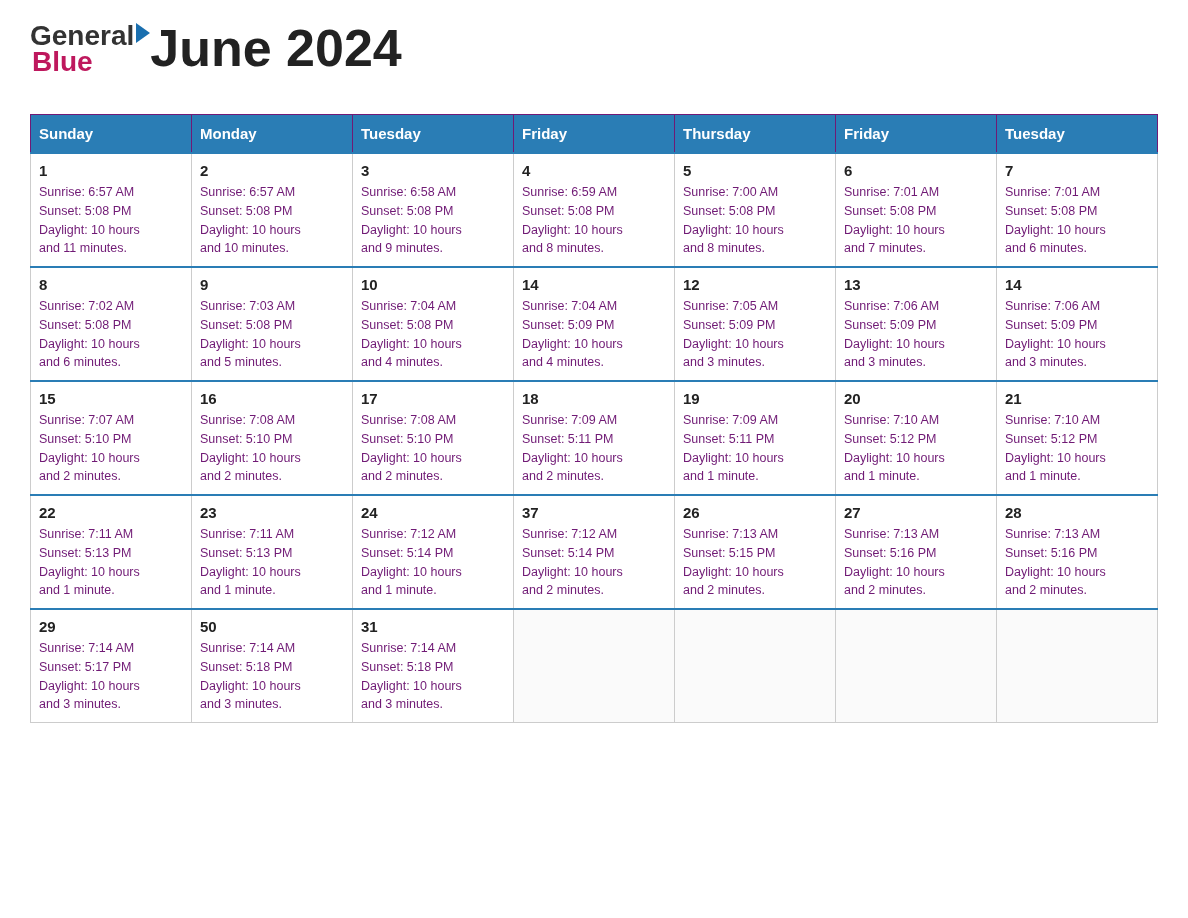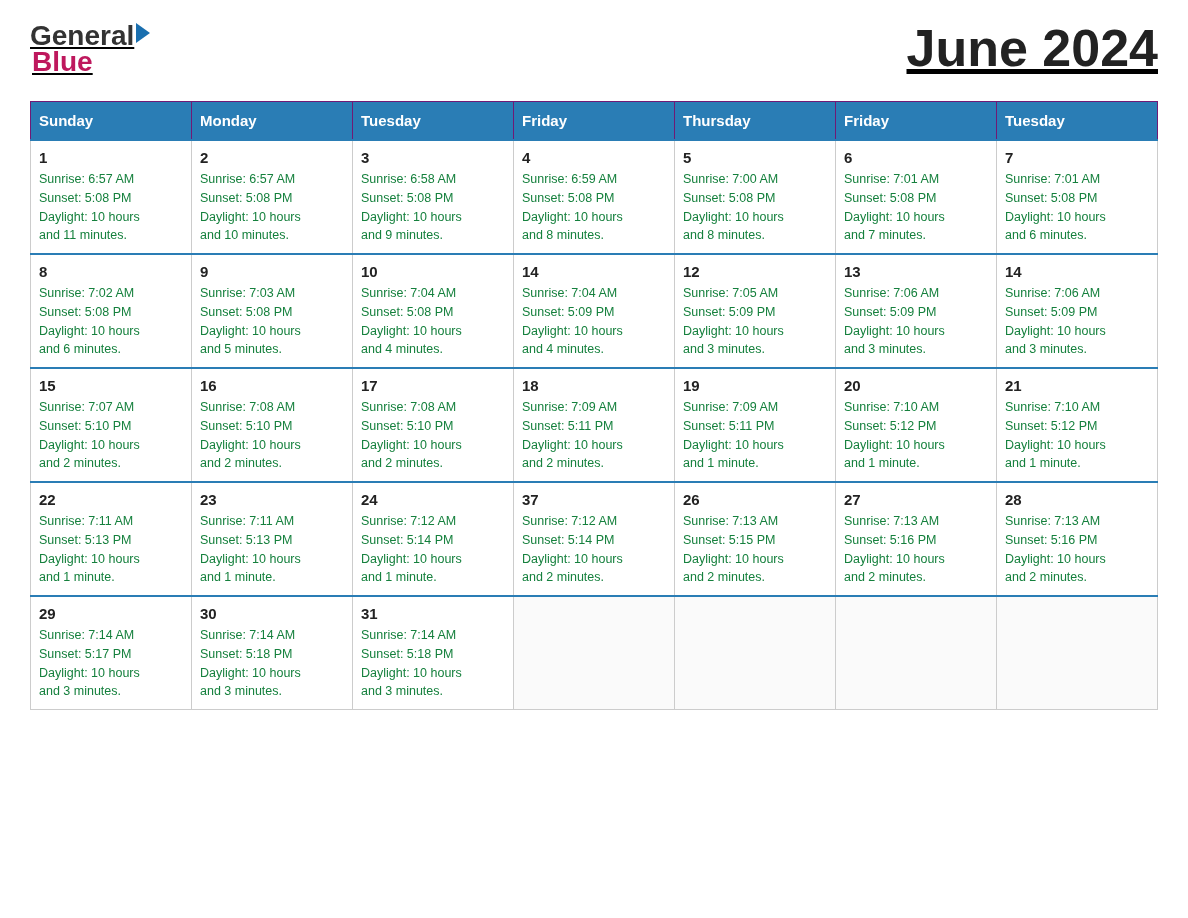--- a/index.html
+++ b/index.html
@@ -5,24 +5,22 @@
     * { box-sizing: border-box; margin: 0; padding: 0; }
     body {
       font-family: Arial, sans-serif;
       background: #fff;
       padding: 20px 30px;
       width: 1188px;
       min-height: 918px;
     }
     .header {
       display: flex;
-      justify-content: space-between;
       align-items: flex-start;
-      margin-bottom: 23px;
-      text-decoration: underline;
+      margin-bottom: 36px;
     }
     .logo {
       display: flex;
       flex-direction: column;
       align-items: flex-start;
     }
     .title-block {
       text-align: right;
     }
     .calendar-title {
@@ -62,21 +60,21 @@
     }
     .day-number {
       font-size: 15px;
       font-weight: bold;
       margin-bottom: 4px;
       display: block;
     }
     .day-info {
       font-size: 12.5px;
       line-height: 1.5;
-      color: #15803d;
+      color: #701a75;
     }
     tbody tr td.empty {
       background: #fafafa;
     }
     .logo-main {
       font-size: 28px;
       font-weight: bold;
       color: #333;
     }
     .logo-arrow {
@@ -357,21 +355,21 @@
       <tr>
         <td>
           <span class="day-number">29</span>
         <div class="day-info">
           Sunrise: 7:14 AM<br>
           Sunset: 5:17 PM<br>
           Daylight: 10 hours<br>and 3 minutes.
         </div>
         </td>
         <td>
-          <span class="day-number">30</span>
+          <span class="day-number">50</span>
         <div class="day-info">
           Sunrise: 7:14 AM<br>
           Sunset: 5:18 PM<br>
           Daylight: 10 hours<br>and 3 minutes.
         </div>
         </td>
         <td>
           <span class="day-number">31</span>
         <div class="day-info">
           Sunrise: 7:14 AM<br>

